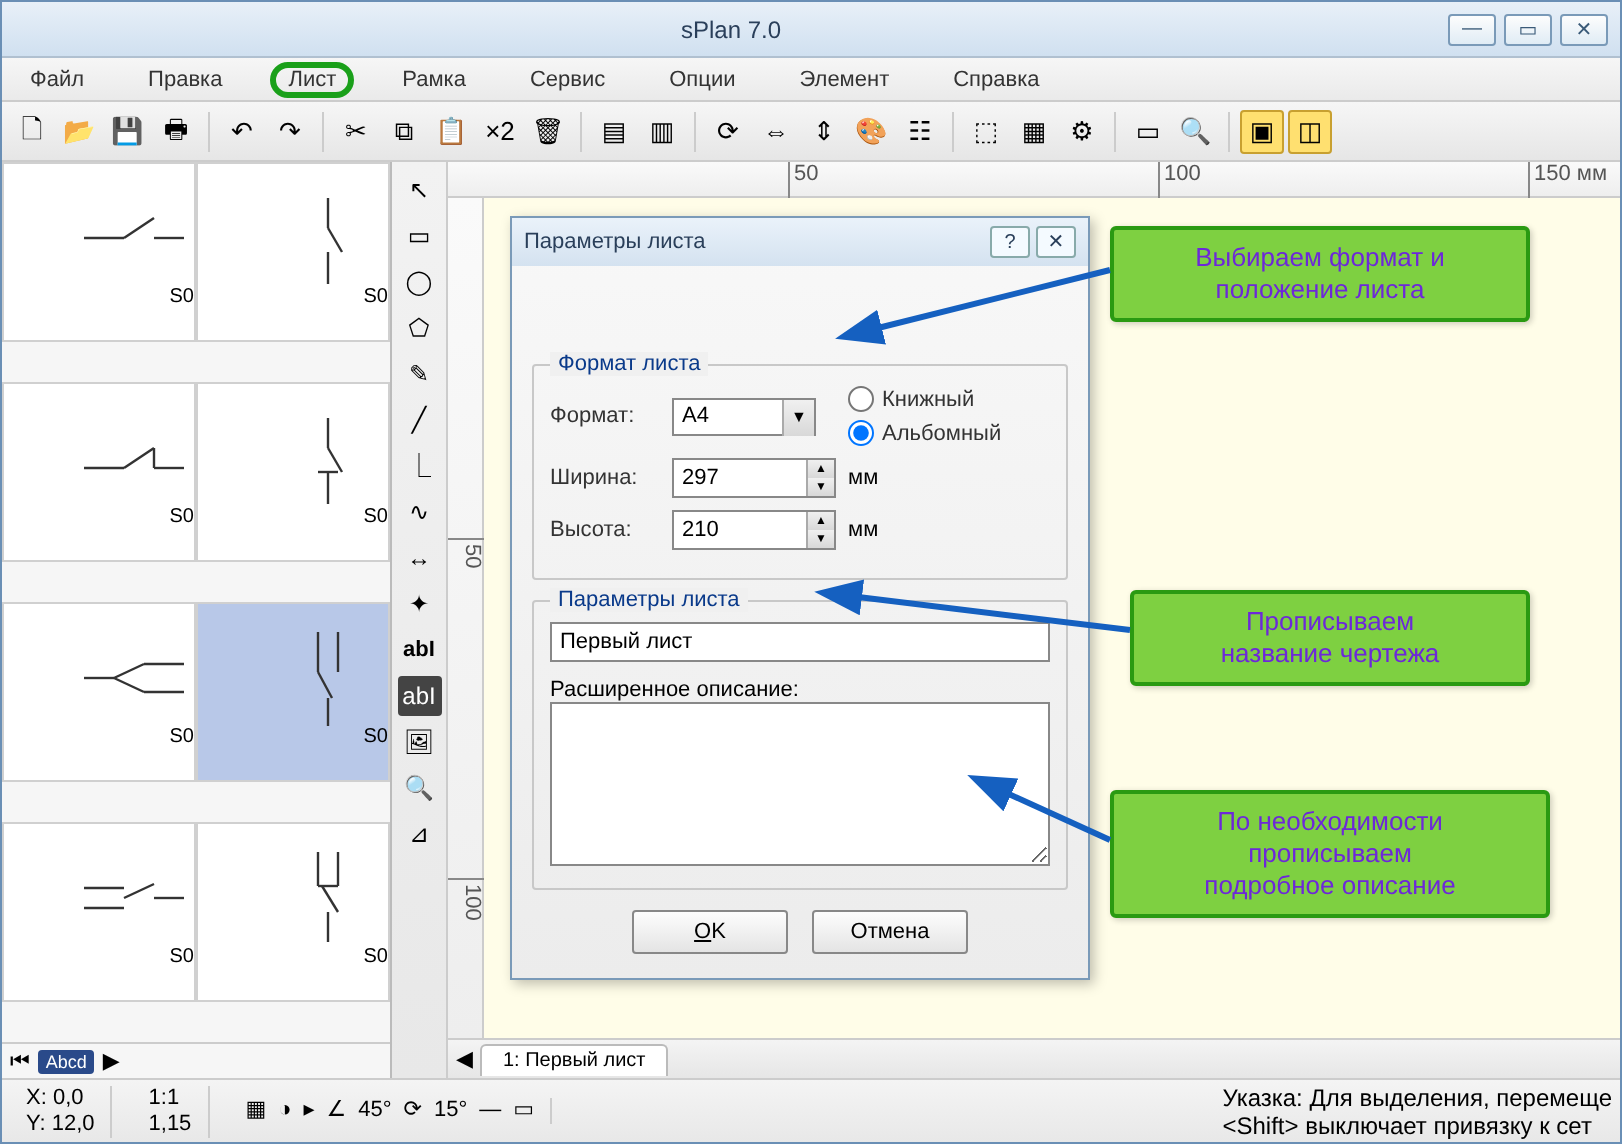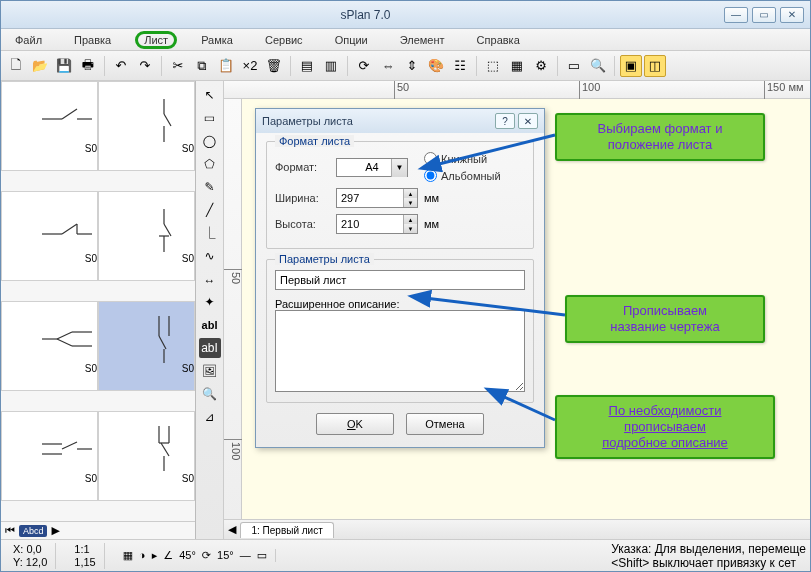--- a/index.html
+++ b/index.html
@@ -50,26 +50,26 @@
 
 .statusbar { height: 32px; background: linear-gradient(#f4f4f4,#e8e8e8); border-top: 1px solid #ccc; display: flex; align-items: center; font-size: 10px; padding: 0 4px; gap: 10px; }
 .statusbar .cell { border-right: 1px solid #ccc; padding: 0 8px; line-height: 13px; }
 .statusbar .icons { display: flex; gap: 6px; align-items: center; }
 
 
 .dialog { position: absolute; left: 255px; top: 108px; width: 290px; background: linear-gradient(#f8f8f8,#ececec); border: 1px solid #7a9ab8; box-shadow: 2px 2px 6px rgba(0,0,0,.25); }
 .dlg-title { height: 24px; background: linear-gradient(#eaf2fa,#d4e2f0); display: flex; align-items: center; padding: 0 6px; color: #2a3f5a; }
 .dlg-title .t { flex: 1; }
 .dlg-title .dbtn { width: 20px; height: 16px; border: 1px solid #8aa; margin-left: 3px; border-radius: 2px; display: flex; align-items: center; justify-content: center; font-size: 10px; cursor: pointer; background: #f4faff; }
-.dlg-body { padding: 8px 10px 12px; }
+.dlg-body { padding: 8px 10px 12px; margin-top: 41px; }
 .grp { border: 1px solid #c8c8c8; border-radius: 2px; padding: 10px 8px 8px; margin-bottom: 10px; position: relative; }
 .grp .gt { position: absolute; top: -7px; left: 8px; background: #f0f0f0; padding: 0 4px; color: #0a3a8a; font-size: 11px; }
 .frow { display: flex; align-items: center; gap: 6px; margin-bottom: 6px; }
 .frow label { width: 55px; color: #333; }
-.frow .combo { width: 72px; height: 19px; border: 1px solid #888; background: #fff; display: flex; align-items: center; padding: 0 16px; position: relative; justify-content: center; }
+.frow .combo { width: 72px; height: 19px; border: 1px solid #888; background: #fff; display: flex; align-items: center; padding: 0 4px; position: relative; }
 .frow .combo .arr { position: absolute; right: 0; top: 0; width: 16px; height: 18px; background: linear-gradient(#f0f0f0,#d8d8d8); border-left: 1px solid #aaa; display: flex; align-items: center; justify-content: center; font-size: 8px; }
 .frow .spin { width: 82px; height: 20px; border: 1px solid #888; background: #fff; display: flex; align-items: center; padding: 0 4px; position: relative; }
 .frow .spin .sarr { position: absolute; right: 0; top: 0; width: 14px; height: 18px; display: flex; flex-direction: column; }
 .frow .spin .sarr div { flex: 1; background: linear-gradient(#f0f0f0,#d8d8d8); border-left: 1px solid #aaa; font-size: 6px; display: flex; align-items: center; justify-content: center; }
 .radios { display: flex; flex-direction: column; gap: 4px; margin-left: 10px; }
 .radios label { display: flex; align-items: center; gap: 4px; }
 .ti { width: 100%; height: 20px; border: 1px solid #888; background: #fff; padding: 2px 4px; }
 .ta { width: 100%; height: 82px; border: 1px solid #888; background: #fff; }
 .dlg-btns { display: flex; justify-content: center; gap: 12px; margin-top: 6px; }
 .dlg-btns button { width: 78px; height: 22px; border: 1px solid #888; background: linear-gradient(#fdfdfd,#e4e4e4); border-radius: 2px; cursor: pointer; }
@@ -360,21 +360,21 @@
       <button><u>O</u>K</button>
       <button>Отмена</button>
     </div>
   </div>
 </div>
 
 <div class="callout" style="left: 555px; top: 113px; width: 210px; white-space: pre-line;">Выбираем формат и
 положение листа</div>
 <div class="callout" style="left: 565px; top: 295px; width: 200px; white-space: pre-line;">Прописываем
 название чертежа</div>
-<div class="callout" style="left: 555px; top: 395px; width: 220px; white-space: pre-line; text-decoration: underline;">По необходимости
+<div class="callout" style="left: 555px; top: 395px; width: 220px; white-space: pre-line;">По необходимости
 прописываем
 подробное описание</div>
 
 <svg class="arrow" style="left:0;top:0;width:811px;height:572px">
   <defs>
     <marker id="ah" markerWidth="10" markerHeight="10" refX="2" refY="3" orient="auto">
       <path d="M0,0 L0,6 L8,3 z" fill="#1560c0"></path>
     </marker>
   </defs>
   <line x1="555" y1="135" x2="435" y2="165" stroke="#1560c0" stroke-width="3" marker-end="url(#ah)"></line>

